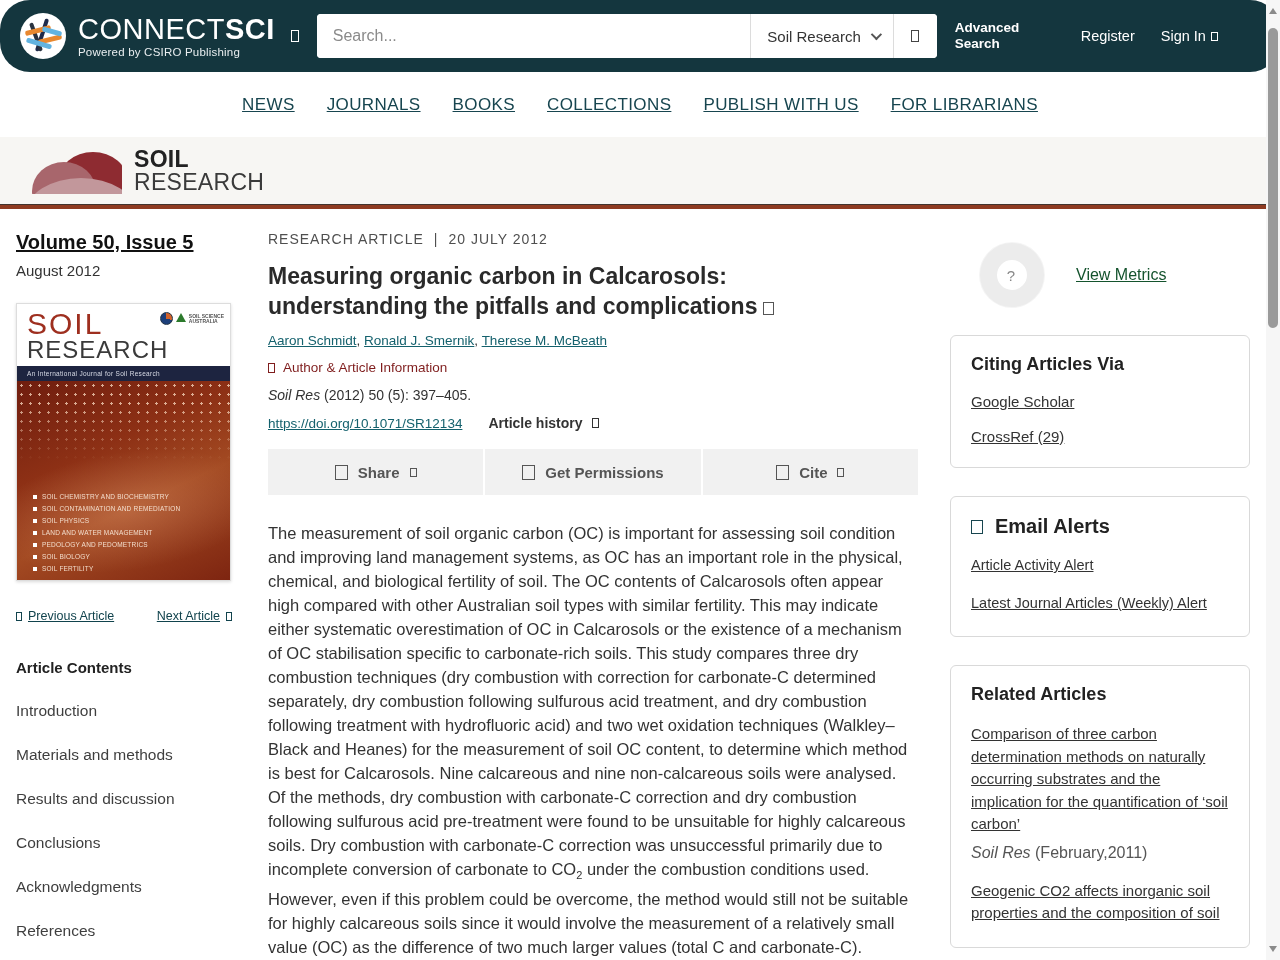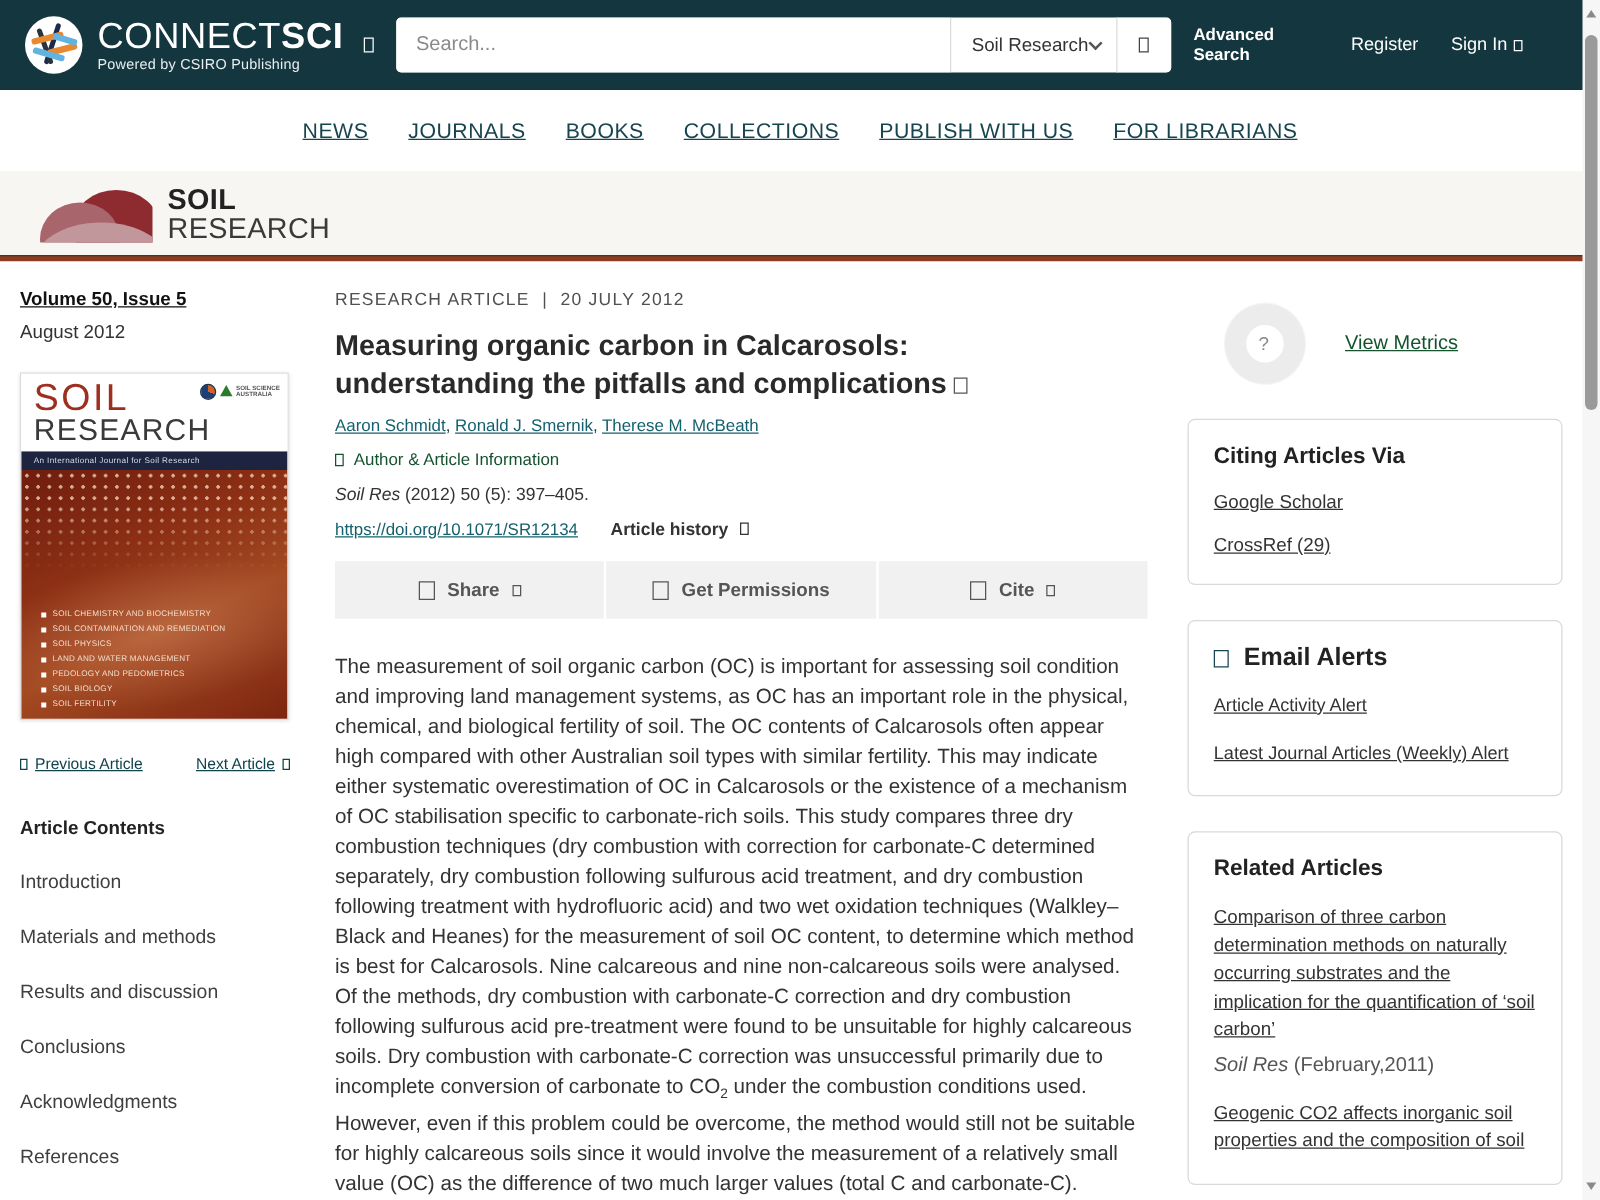--- a/index.html
+++ b/index.html
@@ -1,21 +1,21 @@
 <!DOCTYPE html>
 <html><head>
 <meta charset="utf-8">
 <style>
   * { margin:0; padding:0; box-sizing:border-box; }
   html,body { width:1280px; height:960px; overflow:hidden; background:#fff;
     font-family:"Liberation Sans", sans-serif; }
   .page { position:relative; width:1280px; height:960px; overflow:hidden; background:#fff; }
 
   
-  .topbar { height:72px; background:#14363e; display:flex; align-items:center; padding:0 18px 0 20px; position:relative; }
+  .topbar { height:72px; background:#14363e; display:flex; align-items:center; padding:0 18px 0 20px; position:relative;border-radius:30px; }
   .brand { display:flex; align-items:center; gap:12px; }
   .brand-circle { width:46px; height:46px; border-radius:50%; background:#fff; position:relative; overflow:hidden; flex:none; }
   .brand-circle i { position:absolute; display:block; border-radius:2px; }
   .bc1 { width:4px; height:34px; background:#1e2a4a; left:20px; top:5px; transform:rotate(18deg); }
   .bc2 { width:4px; height:30px; background:#2a3340; left:14px; top:9px; transform:rotate(-20deg); }
   .bc3 { width:26px; height:5px; background:#e8882f; left:5px; top:15px; transform:rotate(-14deg); }
   .bc4 { width:24px; height:5px; background:#e8882f; left:18px; top:24px; transform:rotate(-14deg); }
   .bc5 { width:26px; height:5px; background:#62b3e0; left:6px; top:28px; transform:rotate(16deg); }
   .bc6 { width:20px; height:5px; background:#62b3e0; left:22px; top:16px; transform:rotate(16deg); }
   .brand-text { color:#fff; }
@@ -23,21 +23,21 @@
   .brand-name b { font-weight:700; }
   .brand-tag { font-size:11.5px; color:#e9eef0; margin-top:2px; letter-spacing:.2px; }
   .ph { display:inline-block; border:1.5px solid currentColor; width:8px; height:12px; vertical-align:-1px; }
   .ph.big { width:13px; height:15px; vertical-align:-2px; }
   .ph.sm { width:7px; height:9px; vertical-align:0; }
   .topbar-ph { color:#fff; margin:0 18px 0 16px; }
   .searchwrap { display:flex; align-items:stretch; background:#fff; border-radius:4px; height:44px; width:620px; overflow:hidden; }
   .search-input { border:0; outline:none; flex:1; font-size:16px; padding:0 16px; color:#444;
     font-family:"Liberation Sans", sans-serif; }
   .search-input::placeholder { color:#8a8a8a; }
-  .scope { display:flex; align-items:center; padding:0 14px 0 16px; border-left:1px solid #dcdcdc; font-size:15px; color:#333; cursor:pointer;text-align:center; }
+  .scope { display:flex; align-items:center; gap:10px; padding:0 14px 0 16px; border-left:1px solid #dcdcdc; font-size:15px; color:#333; cursor:pointer;text-align:center; }
   .chev { display:inline-block; width:8px; height:8px; border-right:2px solid #555; border-bottom:2px solid #555; transform:rotate(45deg) translateY(-2px); }
   .search-btn { display:flex; align-items:center; justify-content:center; width:44px; border-left:1px solid #dcdcdc; color:#444; background:#fff; cursor:pointer; }
   .advanced { color:#fff; font-size:13.5px; font-weight:700; line-height:16px; margin-left:18px; width:72px; cursor:pointer; }
   .topauth { display:flex; align-items:center; gap:26px; margin-left:54px; color:#fff; }
   .topauth a { color:#fff; text-decoration:none; font-size:14.5px; cursor:pointer; }
   .signin-wrap { display:flex; align-items:center; gap:5px; }
 
   
   .mainnav { height:65px; background:#fff; display:flex; align-items:center; justify-content:center; gap:32px; }
   .mainnav a { color:#17454f; font-size:17px; letter-spacing:.4px; text-decoration:underline; cursor:pointer; }
@@ -59,21 +59,21 @@
   .jmenu .ph { width:7px; height:10px; }
   .rustbar { height:5px; background:#8e3b21; border-top:1px solid #42342e; }
 
   
   .content { display:flex; padding:22px 0 0 16px; }
   .leftcol { width:216px; flex:none; }
   .centercol { width:650px; flex:none; margin-left:36px; }
   .rightcol { width:300px; flex:none; margin-left:32px; }
 
   
-  .issue-link { font-size:15px; font-weight:700; color:#111; text-decoration:underline; cursor:pointer; display:inline-block; }
+  .issue-link { font-size:20px; font-weight:700; color:#111; text-decoration:underline; cursor:pointer; display:inline-block; }
   .issue-date { font-size:15px; color:#333; margin-top:8px; }
   .cover { margin-top:24px; width:215px; height:278px; border:1px solid #ddd; background:#fff; box-shadow:0 1px 3px rgba(0,0,0,.15); overflow:hidden; }
   .cover-top { height:62px; background:#fff; position:relative; padding:6px 0 0 10px; }
   .cover-title1 { font-size:30px; color:#9e2f1f; letter-spacing:2px; line-height:28px; }
   .cover-title2 { font-size:24px; color:#3a3a3a; letter-spacing:1px; line-height:24px; }
   .cover-logos { position:absolute; right:6px; top:8px; display:flex; align-items:flex-start; gap:3px; }
   .soc-circle { width:13px; height:13px; border-radius:50%; background:conic-gradient(#d2622a 0 30%, #1c3f7a 0 100%); border:1px solid #234; }
   .soc-tree { width:0; height:0; border-left:5px solid transparent; border-right:5px solid transparent; border-bottom:9px solid #2c7a2c; margin-top:1px; }
   .soc-text { font-size:5px; color:#555; line-height:5px; font-weight:700; margin-top:2px; }
   .cover-strip { height:15px; background:#1d2440; color:#d8dbe6; font-size:6.5px; line-height:15px; padding-left:10px; letter-spacing:.3px; }
@@ -95,21 +95,21 @@
   .toc a { display:block; font-size:15.5px; color:#3f3f3f; margin-top:26px; text-decoration:none; cursor:pointer; }
 
   
   .kicker { font-size:14px; color:#4f4f4f; letter-spacing:1px; }
   .kicker .sep { margin:0 10px; }
   .title { font-size:23px; font-weight:700; color:#2a2a2a; line-height:30px; margin-top:14px; max-width:560px; }
   .title .ph { color:#555; width:11px; height:13px; margin-left:6px; }
   .authors { margin-top:12px; font-size:13.5px; }
   .authors .author a { color:#14616d; text-decoration:underline; cursor:pointer; }
   .authors .author:not(:last-child)::after { content:", "; color:#333; }
-  .authinfo { margin-top:12px; font-size:13.5px; color:#14532d; display:flex; align-items:center; gap:8px; cursor:pointer; }
+  .authinfo { margin-top:12px; font-size:13.5px; color:#7f1d1d; display:flex; align-items:center; gap:8px; cursor:pointer; }
   .authinfo .ph { width:7px; height:10px; }
   .citation { margin-top:12px; font-size:14px; color:#333; }
   .citation .jtitle { font-style:italic; }
   .doirow { margin-top:12px; display:flex; align-items:center; gap:26px; font-size:13.5px; }
   .doirow a.doi { color:#14616d; text-decoration:underline; cursor:pointer; }
   .history { font-weight:700; color:#333; font-size:14px; display:flex; align-items:center; gap:9px; cursor:pointer; }
   .history .ph { width:7px; height:10px; }
   .toolbar { display:flex; gap:2px; margin-top:18px; }
   .toolbtn { flex:1; height:46px; background:#f1f1f1; display:flex; align-items:center; justify-content:center; gap:10px;
      font-size:15px; font-weight:700; color:#555; cursor:pointer; }

